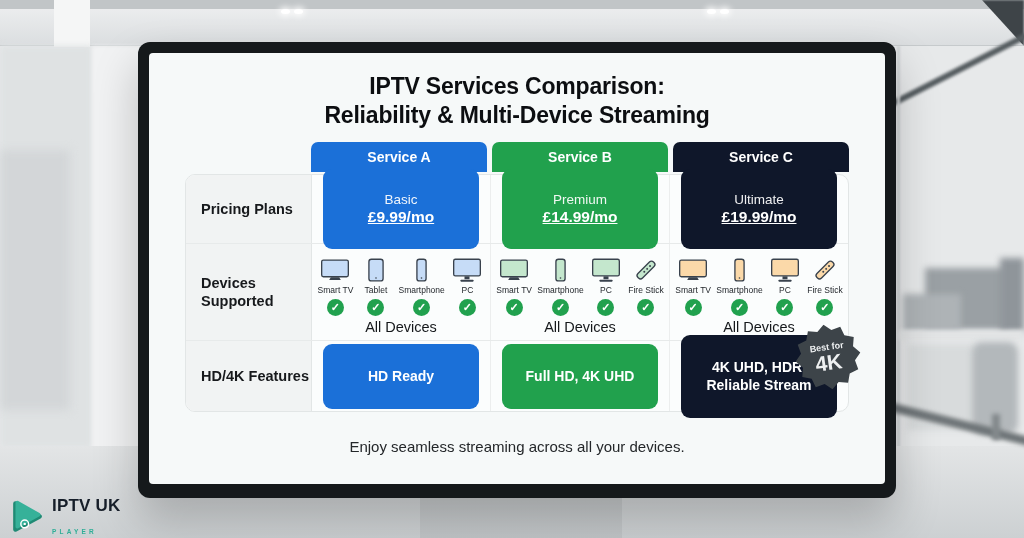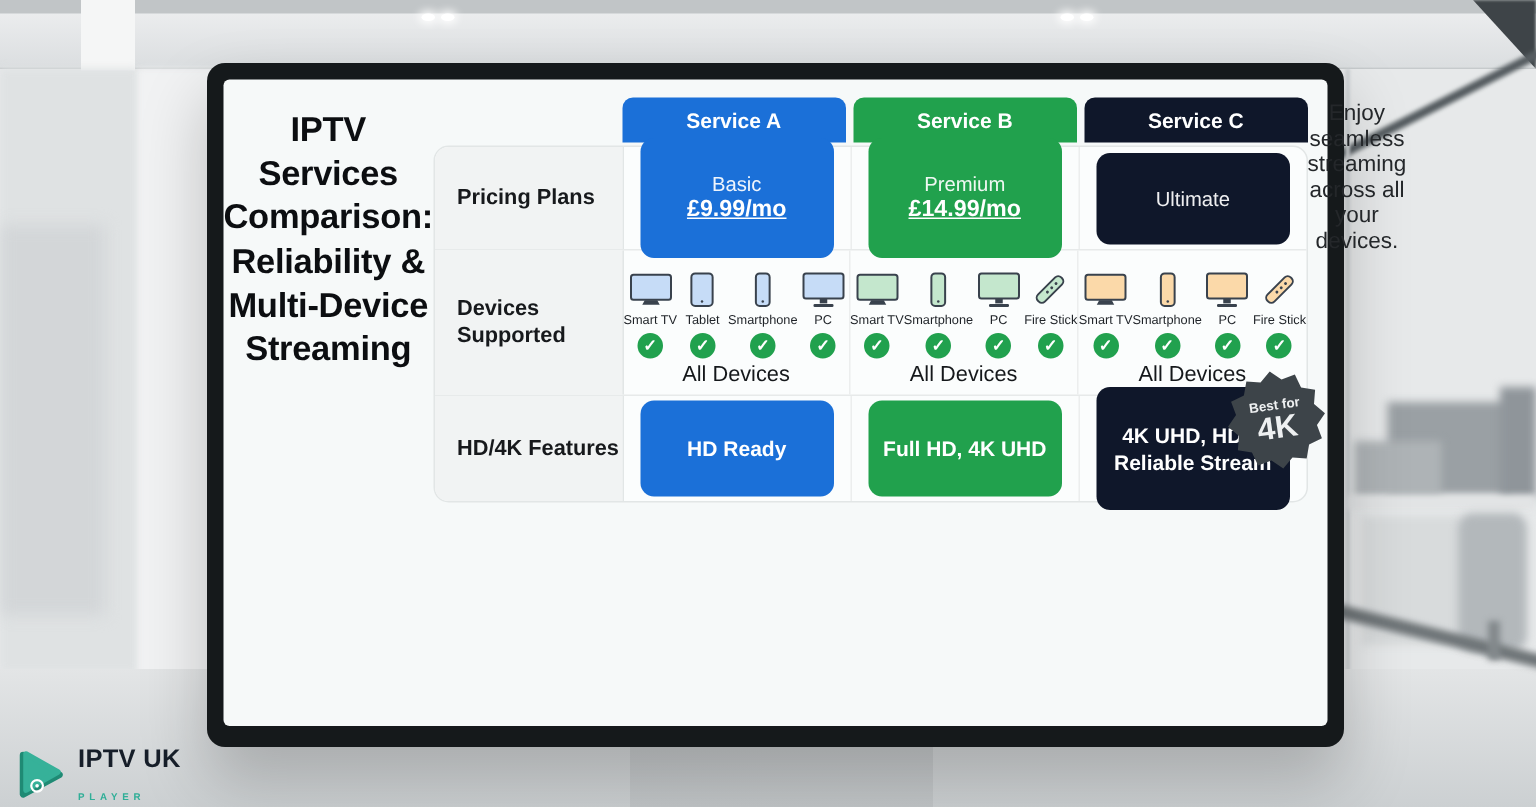--- a/index.html
+++ b/index.html
@@ -36,21 +36,21 @@
     background:linear-gradient(#c9ccce,#c2c6c8); filter:blur(.5px); }
   .rail-floor { position:absolute; left:878px; top:428px; width:230px; height:9px; background:#6f7578;
     transform:rotate(14deg); filter:blur(2px); }
   .mark-floor { position:absolute; left:992px; top:414px; width:8px; height:26px; background:#83898c; filter:blur(2px); }
 
   
   .tv { position:absolute; left:138px; top:42px; width:758px; height:456px;
     background:#15191b; border-radius:12px; padding:11px 11px 14px;
     box-shadow:0 22px 45px rgba(0,0,0,.22); }
   .screen { width:100%; height:100%; background:#f6f9f9; border-radius:4px;
-    position:relative; overflow:visible; display:flex; flex-direction:row; }
+    position:relative; overflow:visible; display:flex; flex-direction:column; }
 
   .title { margin-top:19px; text-align:center; font-size:23px; font-weight:700;
     line-height:1.27; color:#0c0e11; letter-spacing:-.2px; }
 
   .comparison { width:664px; margin:12px auto 12px; position:relative; }
   .hdr-row { display:flex; gap:5px; margin-left:126px; height:30px; }
   .hdr { flex:1; border-radius:7px 7px 0 0; color:#ffffff; font-weight:700; font-size:14px;
     display:flex; align-items:center; justify-content:center; }
   .bg-a { background:#1b70d8; } .bg-b { background:#21a14d; } .bg-c { background:#0f172a; }
   .svc-a { --devfill:#c6dcf7; } .svc-b { --devfill:#c4e7cd; } .svc-c { --devfill:#fbd9a9; }
@@ -185,20 +185,21 @@
           </div>
           <div class="cell">
             <div class="pill bg-b">
               <div class="plan-name">Premium</div>
               <div class="plan-price">£14.99/mo</div>
             </div>
           </div>
           <div class="cell">
             <div class="pill bg-c">
               <div class="plan-name">Ultimate</div>
+              <div class="plan-price">£19.99/mo</div>
             </div>
           </div>
         </div>
 
         <div class="trow r2">
           <div class="label-cell">Devices Supported</div>
 
           <div class="cell svc-a">
             <div class="dev-wrap">
               <div class="dev-row">

